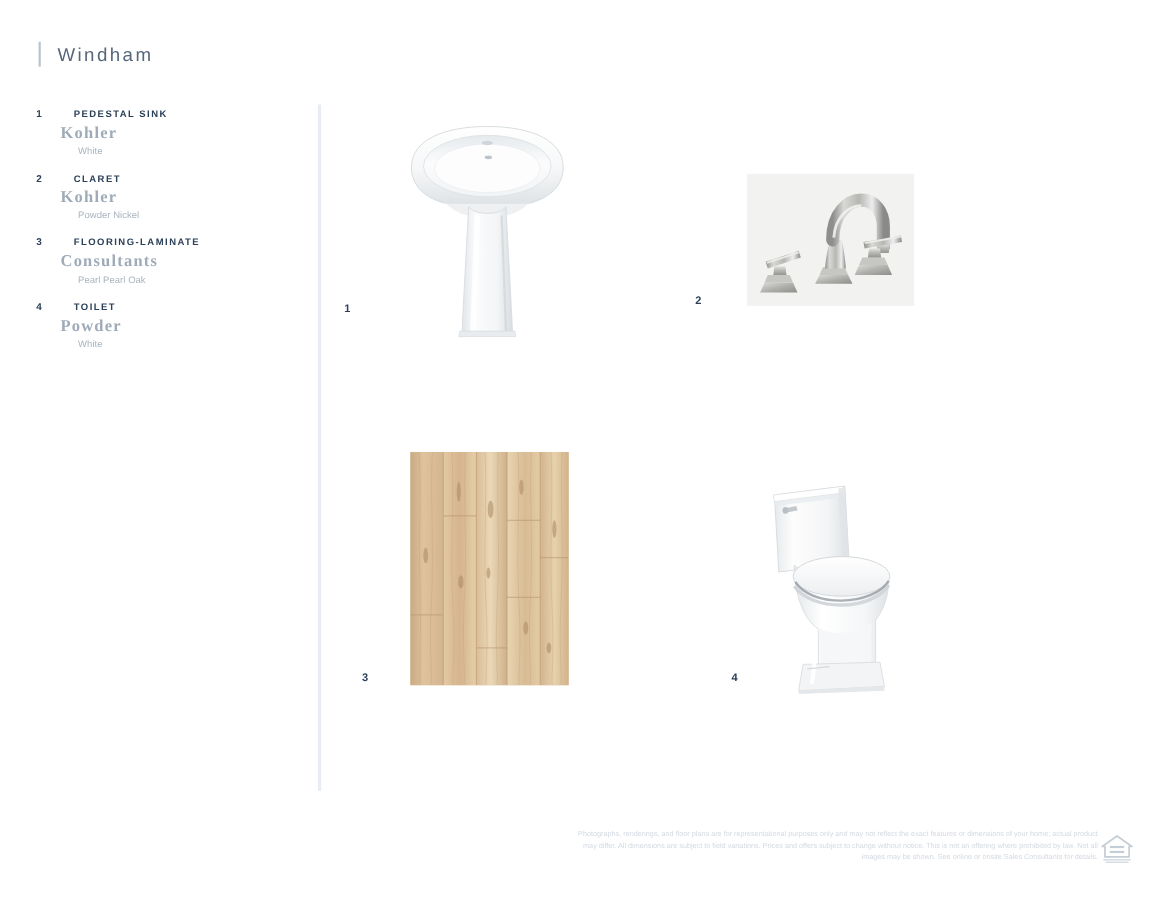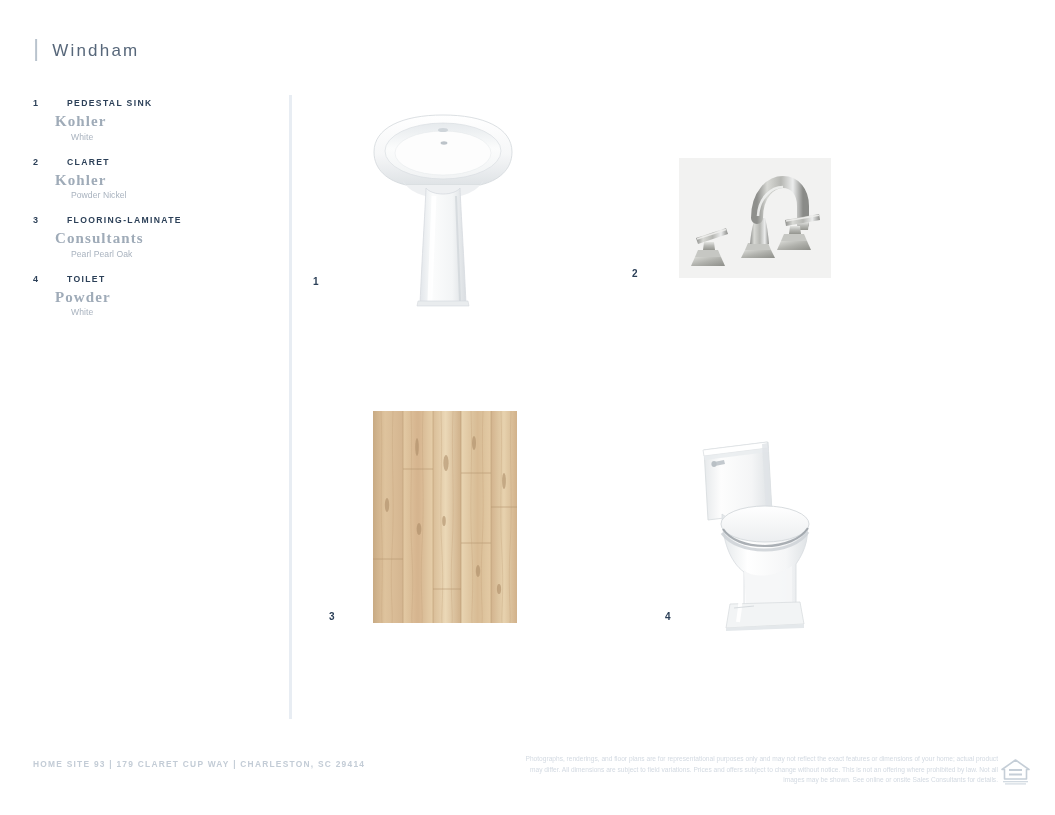--- a/index.html
+++ b/index.html
@@ -438,21 +438,20 @@
     <path d="M30 166 L100 164 L104 186 L26 190 Z" fill="#f2f4f5" stroke="#d9dde0" stroke-width="0.8"></path>
     <path d="M26 190 L104 186 L104 190 L26 193 Z" fill="#e4e8eb"></path>
 
     <path d="M40 140 C42 156 40 172 38 184" stroke="#ffffff" stroke-width="4" fill="none" opacity="0.9"></path>
     <path d="M34 170 L54 168" stroke="#cfd4d8" stroke-width="1.2" opacity="0.8"></path>
   </svg>
 </div>
 <div class="callout-num" style="left:665px; top:611px;">4</div>
 
 <div id="footer-left">
-  <div>HOME SITE 93  |  179 CLARET CUP WAY  |  CHARLESTON, SC 29414</div>
 </div>
 
 <div id="footer-right">Photographs, renderings, and floor plans are for representational purposes only and may not reflect the exact features or dimensions of your home; actual product may differ. All dimensions are subject to field variations. Prices and offers subject to change without notice. This is not an offering where prohibited by law. Not all images may be shown. See online or onsite Sales Consultants for details.</div>
 
 <div id="eho-logo">
   <svg width="31" height="30" viewBox="0 0 31 30">
 
     <path d="M15.5 4 L29 13.5 L26.5 13.5 L26.5 23 L4.5 23 L4.5 13.5 L2 13.5 Z" fill="none" stroke="#c5ced7" stroke-width="1.6" stroke-linejoin="round"></path>
 
     <rect x="9" y="13" width="13" height="2" fill="#c5ced7"></rect>

